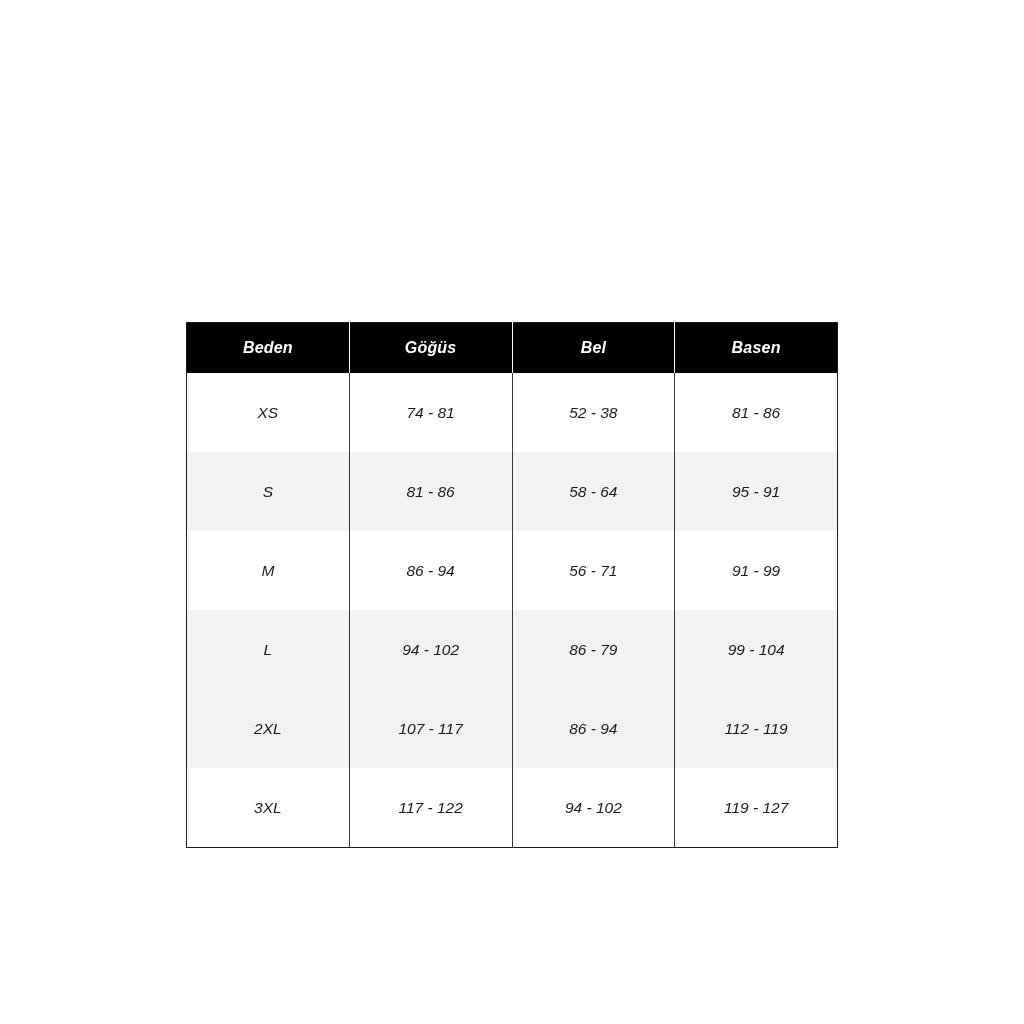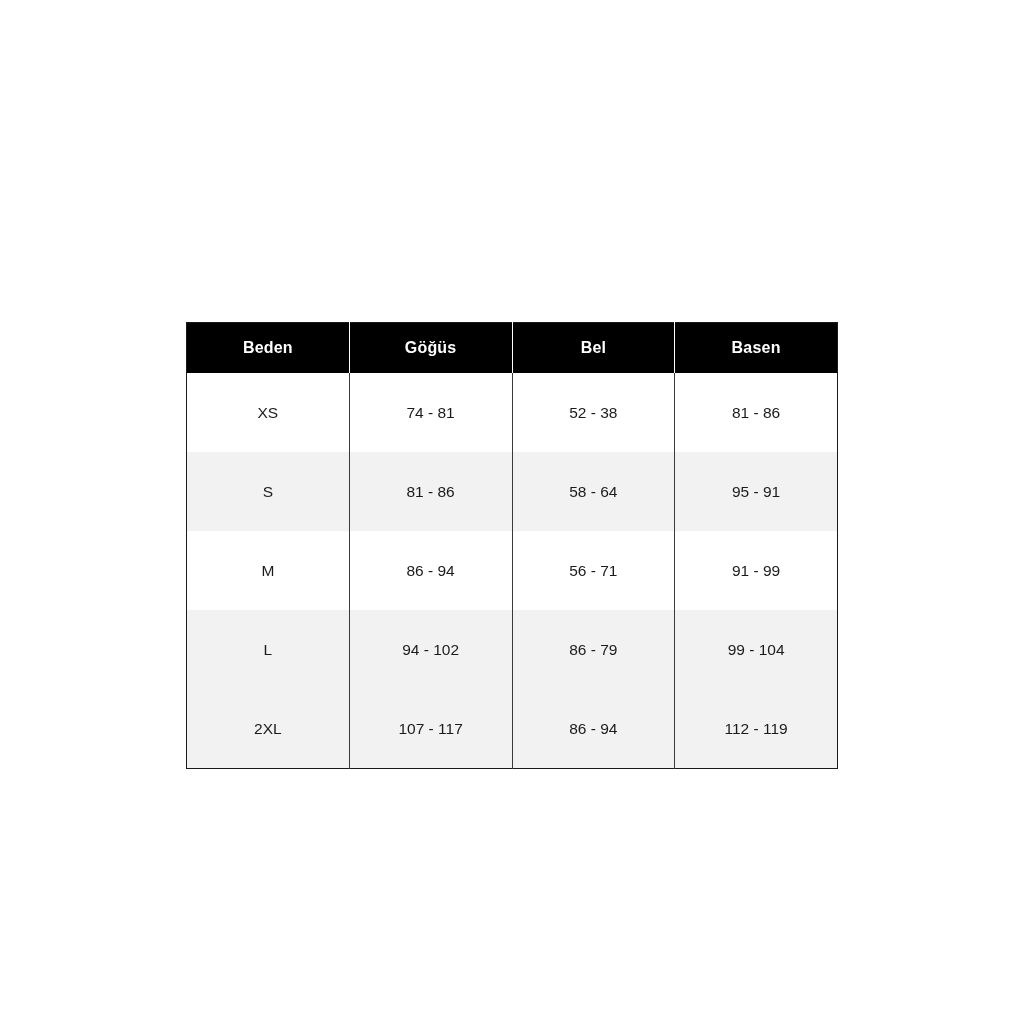--- a/index.html
+++ b/index.html
@@ -21,20 +21,21 @@
     left: 186px;
     top: 322px;
     width: 652px;
   }
 
   table.size-table {
     width: 652px;
     border-collapse: collapse;
     table-layout: fixed;
     border: 1px solid #1a1a1a;
+    font-style: italic;
   }
 
   table.size-table col { width: 25%; }
 
   table.size-table thead th {
     background: #000000;
     color: #ffffff;
     font-weight: bold;
     font-size: 16px;
     letter-spacing: 0.2px;
@@ -105,15 +106,21 @@
           <td>94 - 102</td>
           <td>86 - 79</td>
           <td>99 - 104</td>
         </tr>
         <tr class="row-even">
           <td>2XL</td>
           <td>107 - 117</td>
           <td>86 - 94</td>
           <td>112 - 119</td>
         </tr>
+        <tr class="row-odd">
+          <td>3XL</td>
+          <td>117 - 122</td>
+          <td>94 - 102</td>
+          <td>119 - 127</td>
+        </tr>
       </tbody>
   </table>
 </div>
 
 </body></html>

